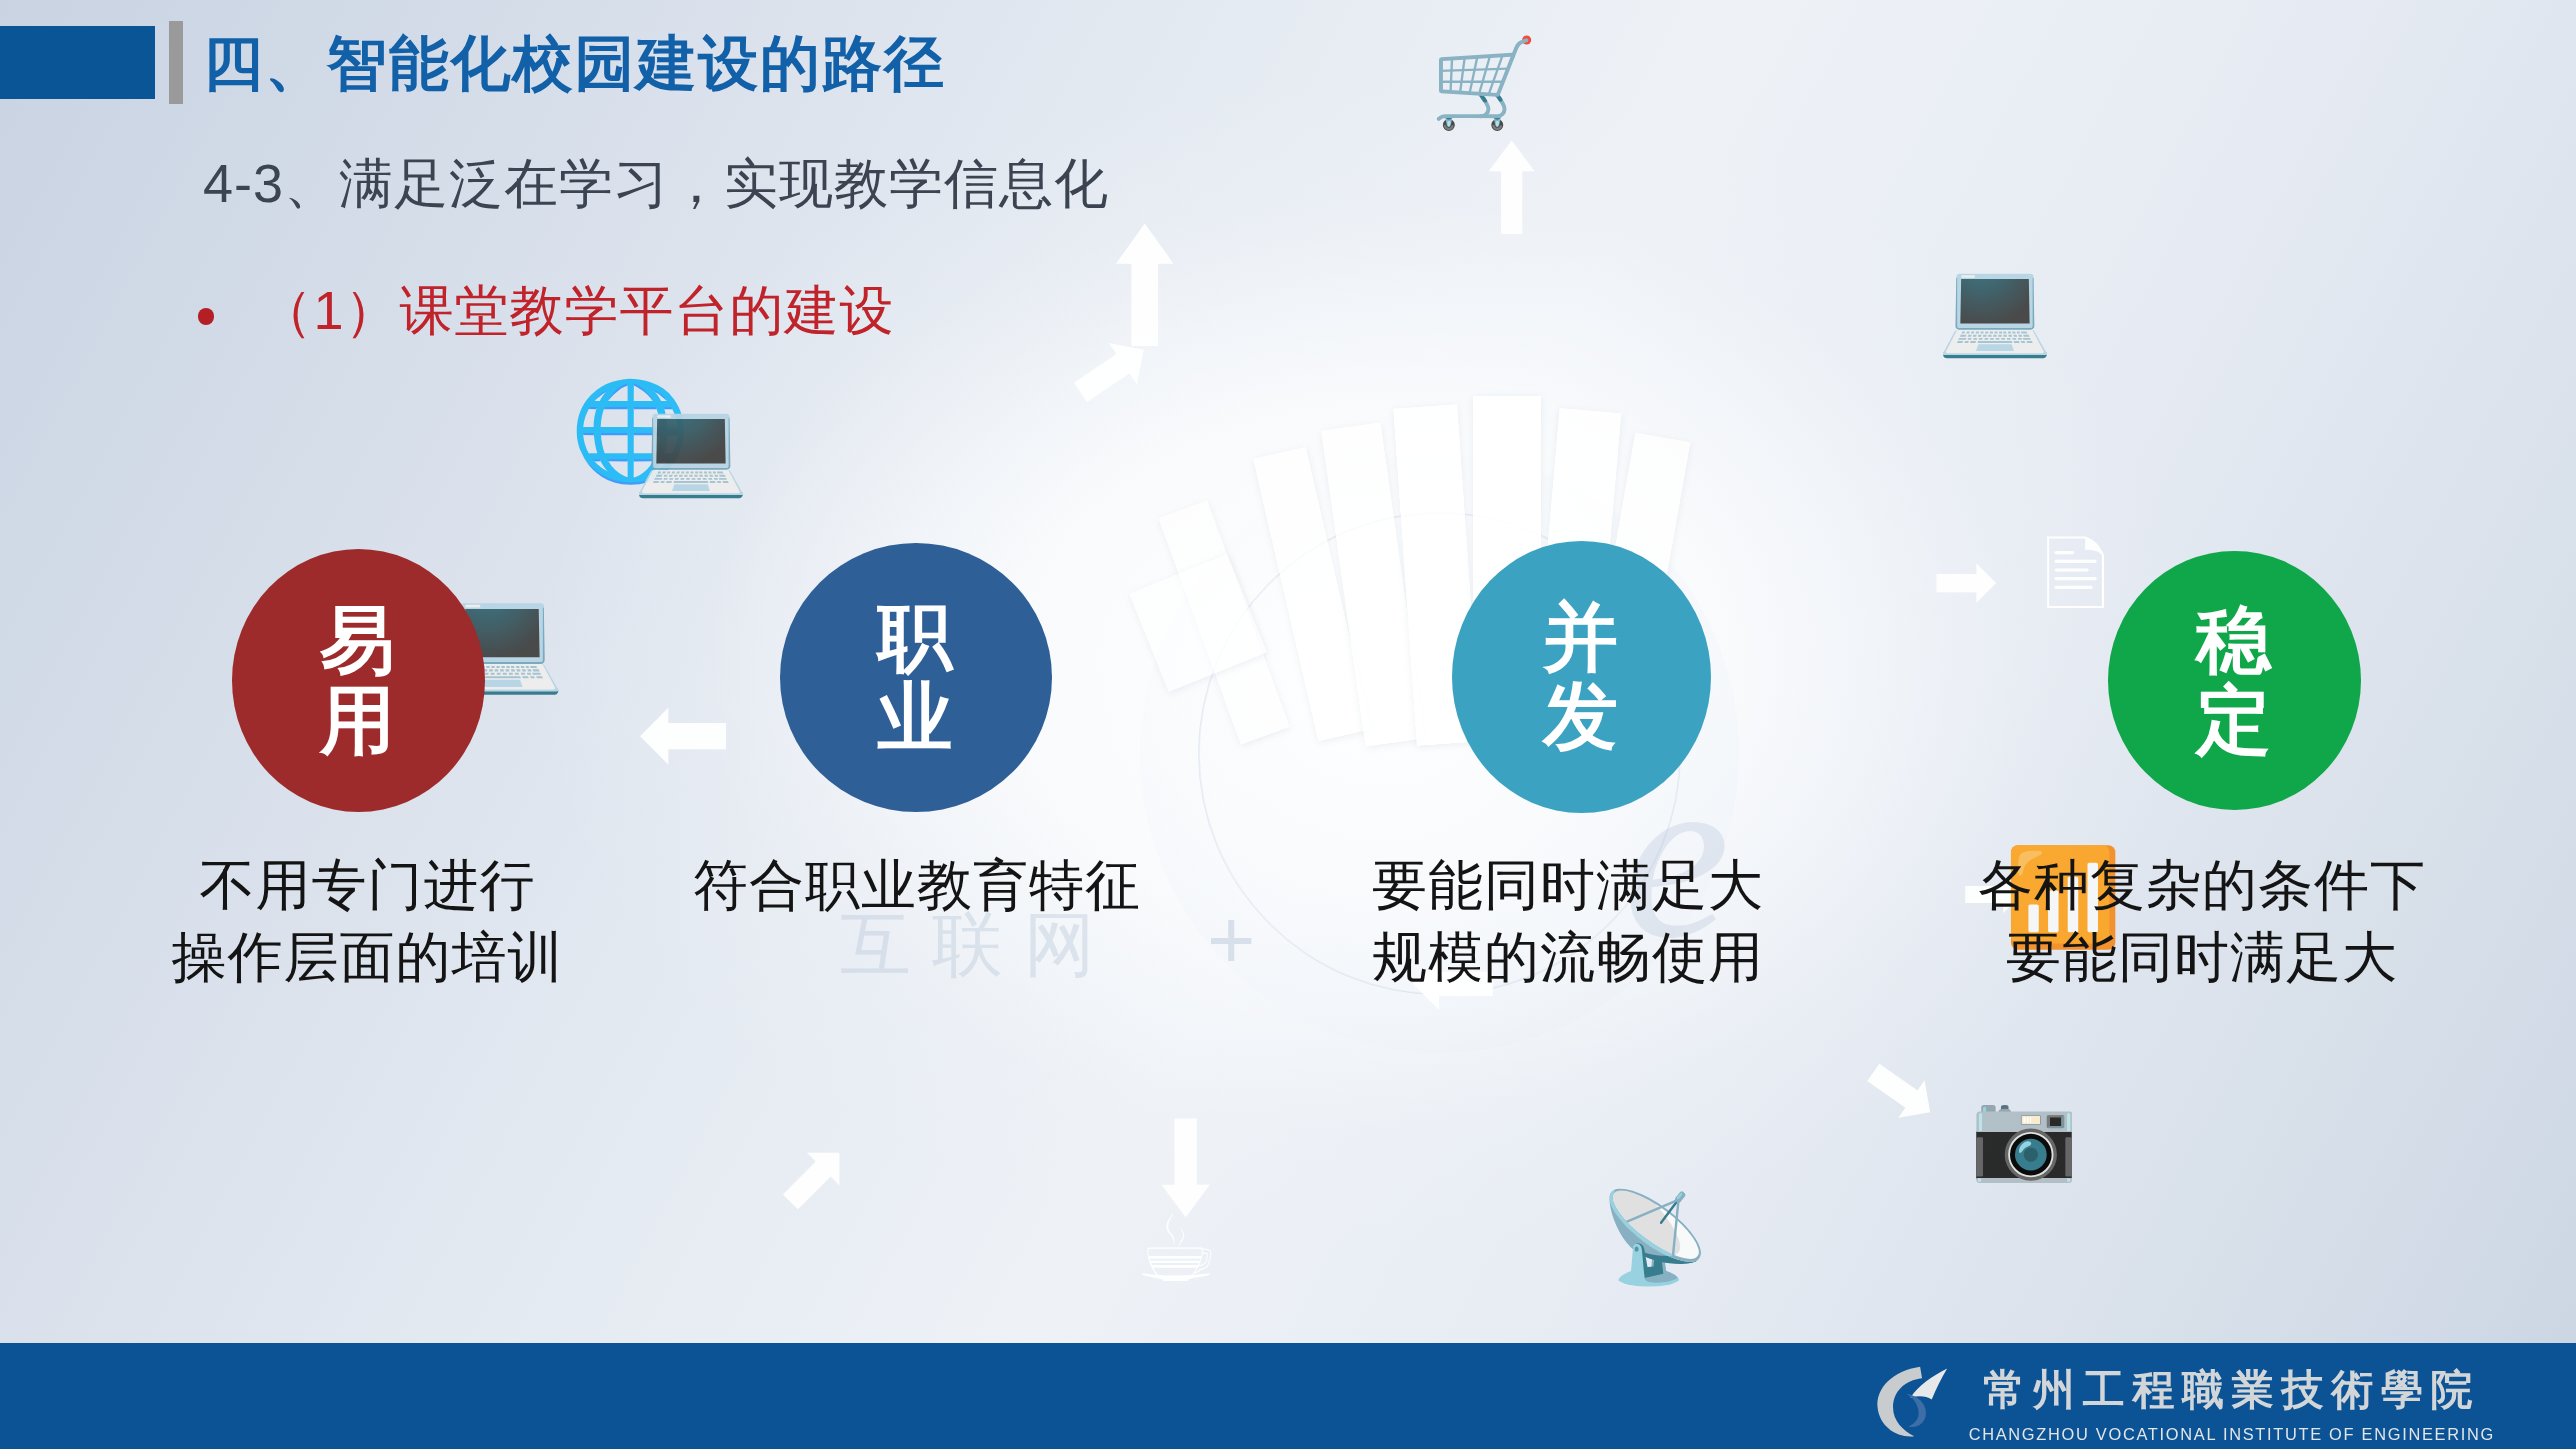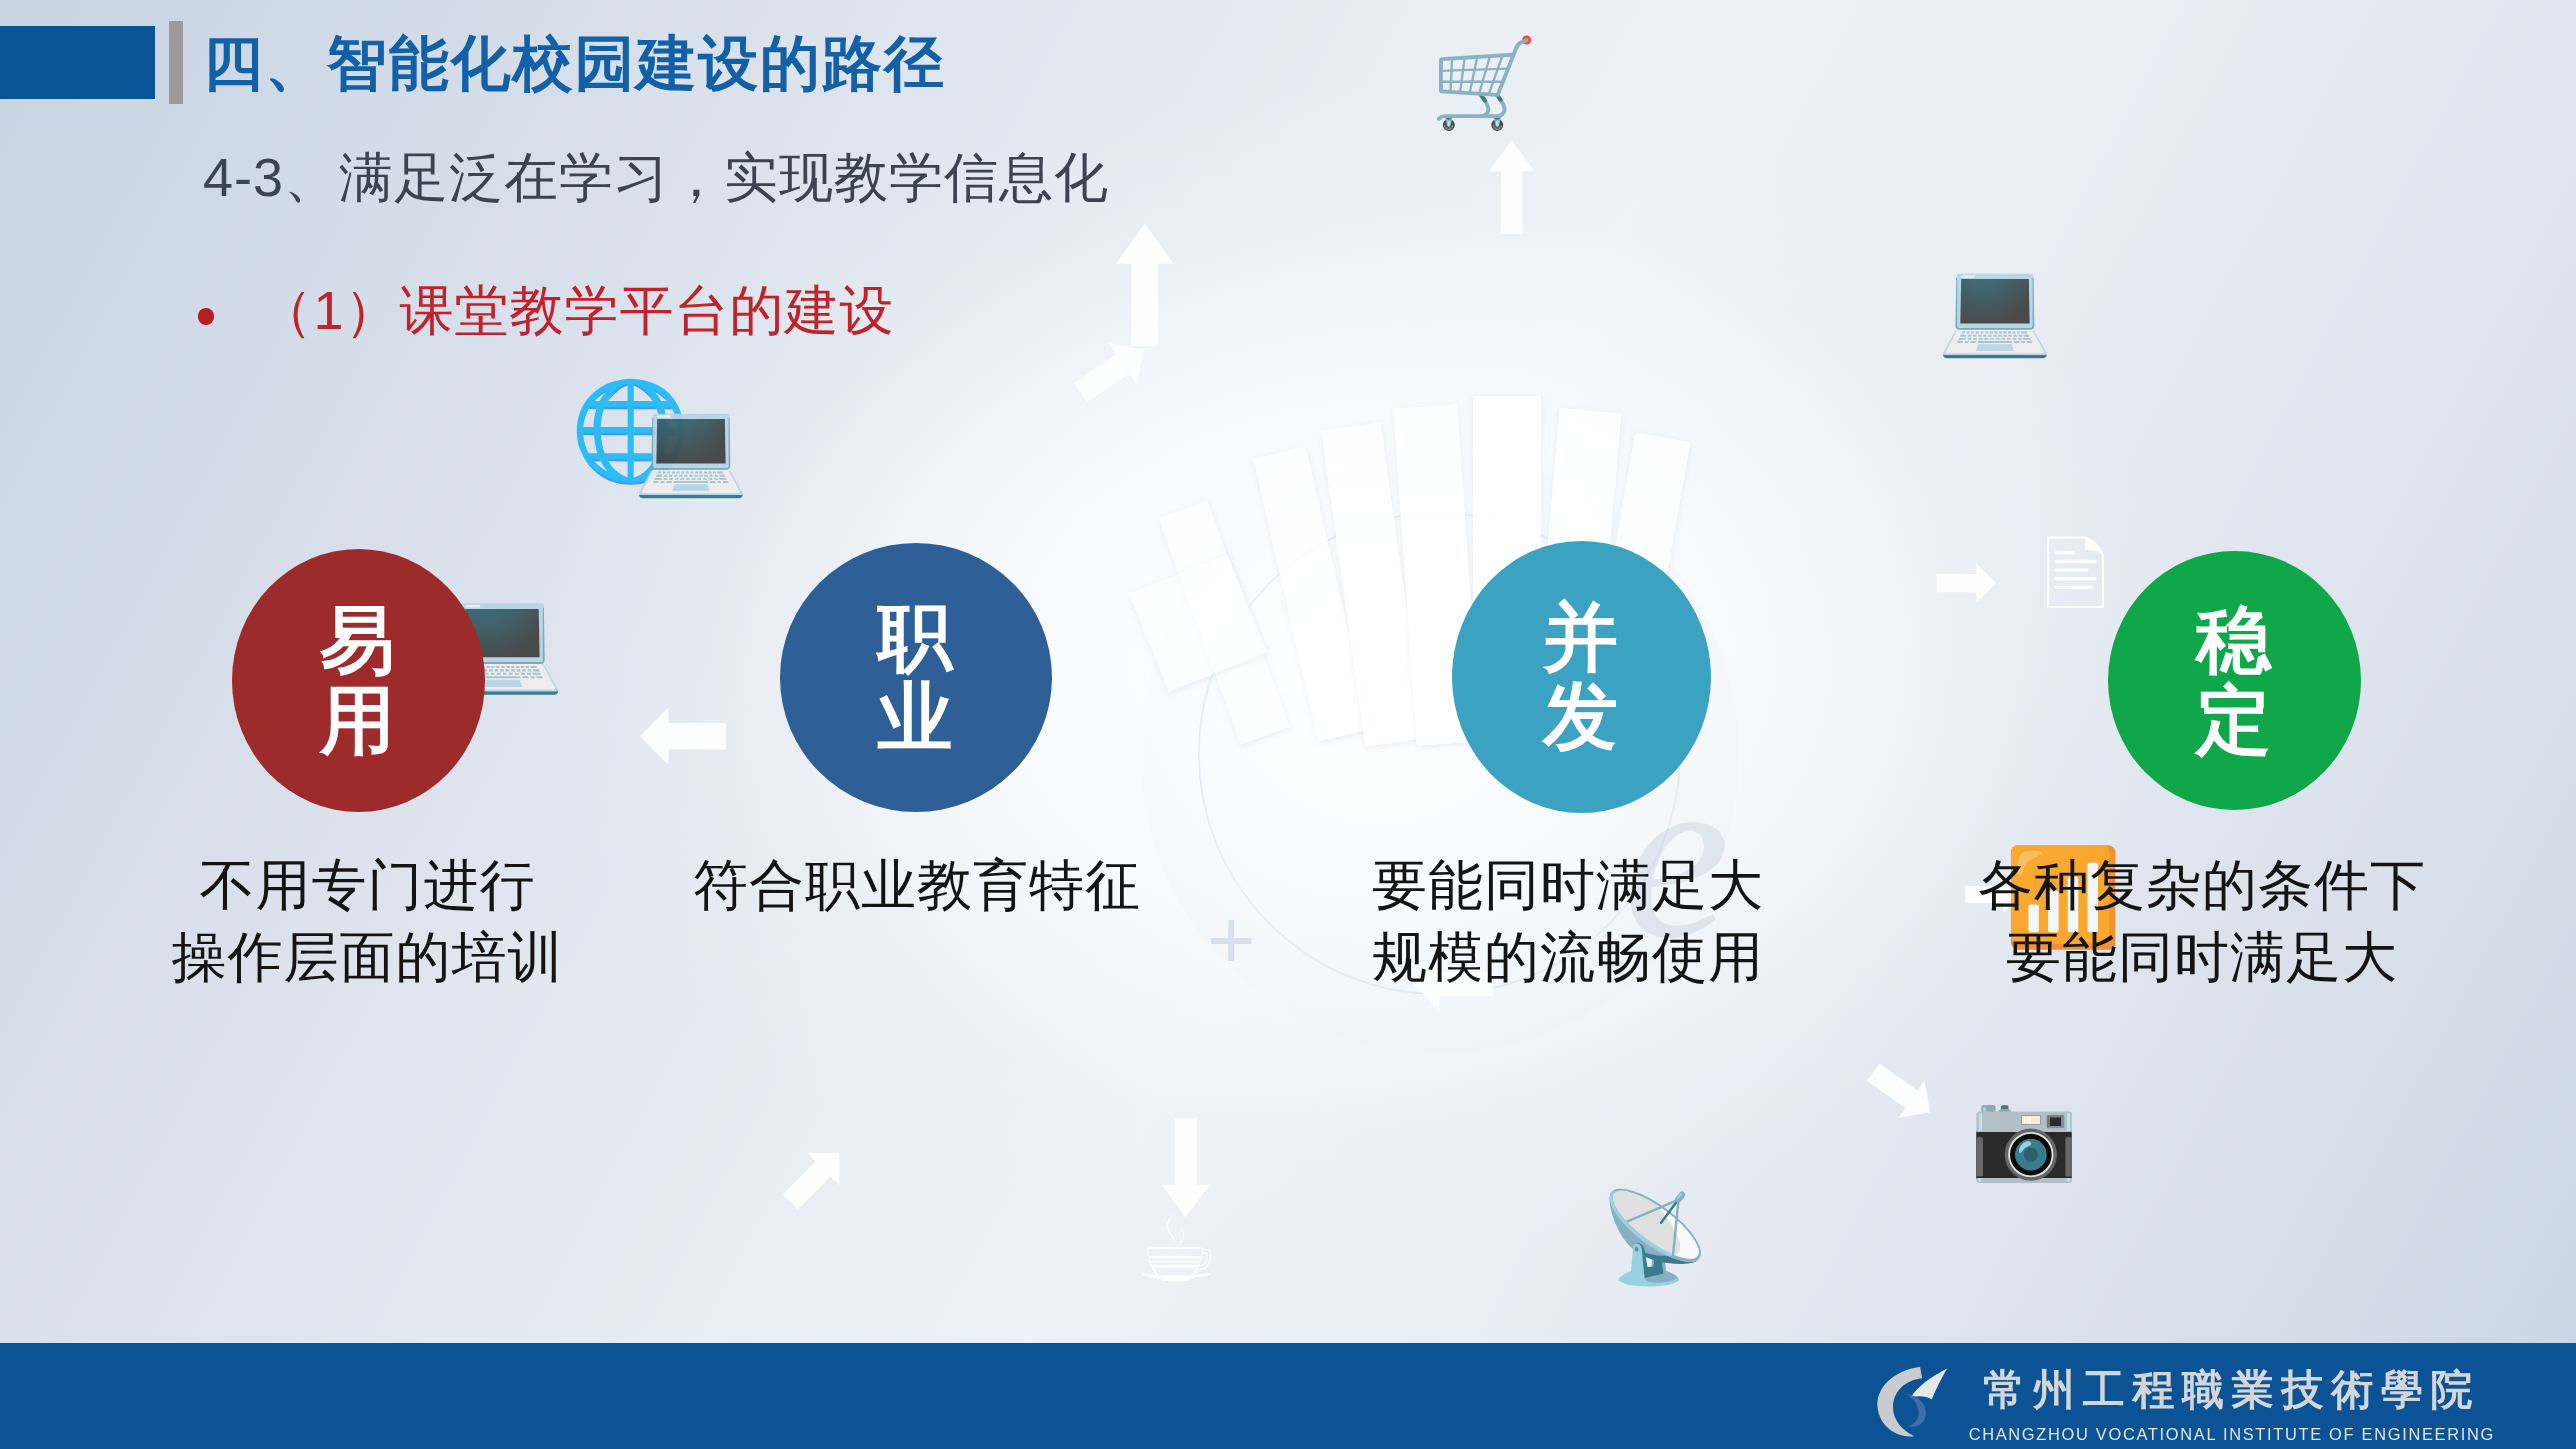--- a/index.html
+++ b/index.html
@@ -47,21 +47,21 @@
   .ic.dim{color:rgba(255,255,255,.80);}
 
   
   .hdr-square{position:absolute;left:0px;top:26px;width:155px;height:73px;background:#0a5596;}
   .hdr-bar{position:absolute;left:169px;top:21px;width:13.5px;height:83px;background:#9a9a9a;}
   .hdr-title{
     position:absolute;left:203px;top:24px;
     font-size:60px;font-weight:bold;color:#1160a8;letter-spacing:1.9px;white-space:nowrap;
   }
   .subtitle{
-    position:absolute;left:203px;top:142px;
+    position:absolute;left:203px;top:148px;
     font-size:54px;color:#3b4450;letter-spacing:1px;white-space:nowrap;
   }
   .bullet-row{position:absolute;left:198px;top:275px;display:flex;align-items:center;}
   .bullet-dot{width:16.4px;height:16.4px;border-radius:50%;background:#b31f24;margin-right:44px;margin-top:9.7px;}
   .bullet-text{font-size:54px;color:#c0232a;letter-spacing:1px;white-space:nowrap;}
 
   
   .circle{
     position:absolute;border-radius:50%;
     display:flex;flex-direction:column;align-items:center;justify-content:center;
@@ -91,20 +91,21 @@
 </style>
 </head>
 <body>
 
 <div id="slide">
 
   <div class="bg-layer">
 
     <div class="wm-globe"></div>
     <div class="wm-ie">e</div>
+    <div class="wm-text">互联网</div>
     <div class="wm-plus">+</div>
 
     <div class="paper" style="left:1285px;top:449px;width:54px;height:290px;transform:rotate(-13deg);background:rgba(255,255,255,.70);"></div>
     <div class="paper" style="left:1343px;top:425px;width:60px;height:319px;transform:rotate(-8deg);background:rgba(255,255,255,.78);"></div>
     <div class="paper" style="left:1405px;top:406px;width:64px;height:338px;transform:rotate(-4deg);background:rgba(255,255,255,.86);"></div>
     <div class="paper" style="left:1473px;top:396px;width:68px;height:348px;transform:rotate(0deg);background:rgba(255,255,255,.90);"></div>
     <div class="paper" style="left:1545px;top:410px;width:62px;height:333px;transform:rotate(5deg);background:rgba(255,255,255,.84);"></div>
     <div class="paper" style="left:1608px;top:435px;width:56px;height:309px;transform:rotate(10deg);background:rgba(255,255,255,.74);"></div>
     <div class="paper" style="left:1198px;top:502px;width:52px;height:241px;transform:rotate(-20deg);background:rgba(255,255,255,.60);"></div>
     <div class="paper" style="left:1145px;top:570px;width:106px;height:106px;transform:rotate(-22deg);background:rgba(255,255,255,.55);"></div>

